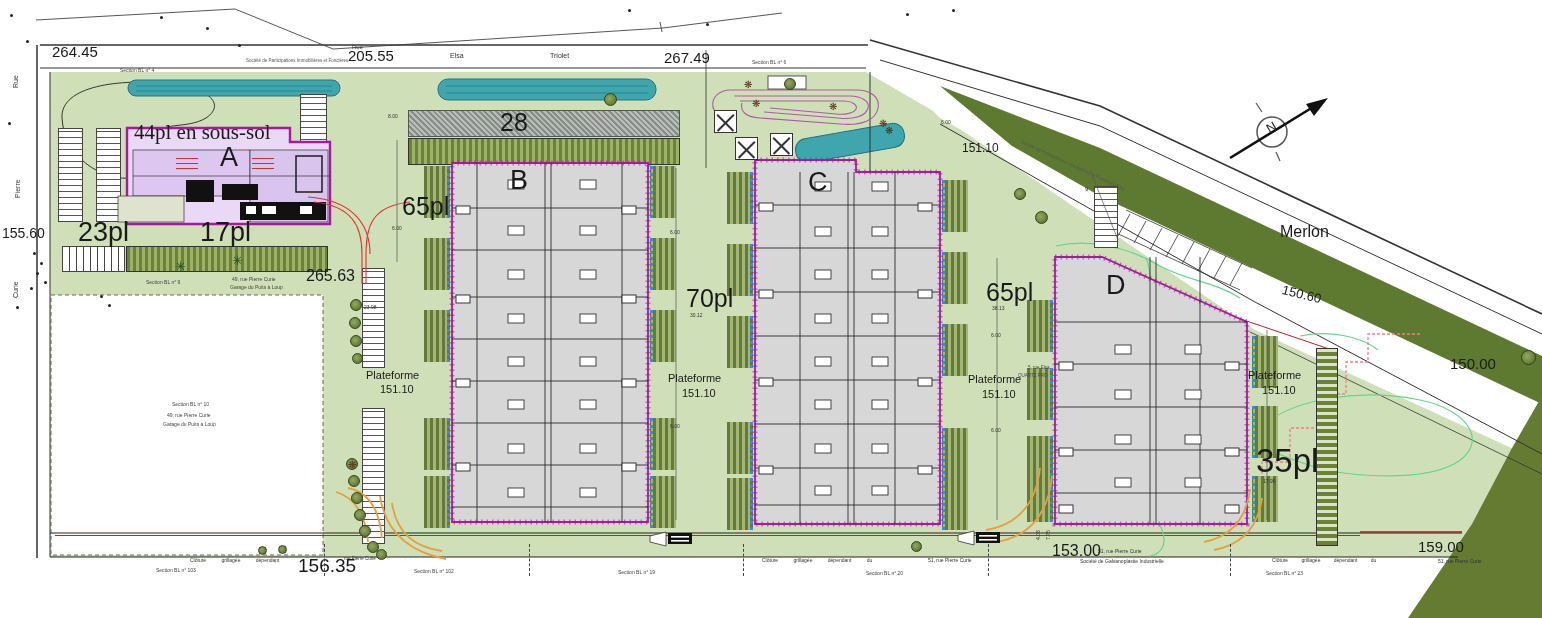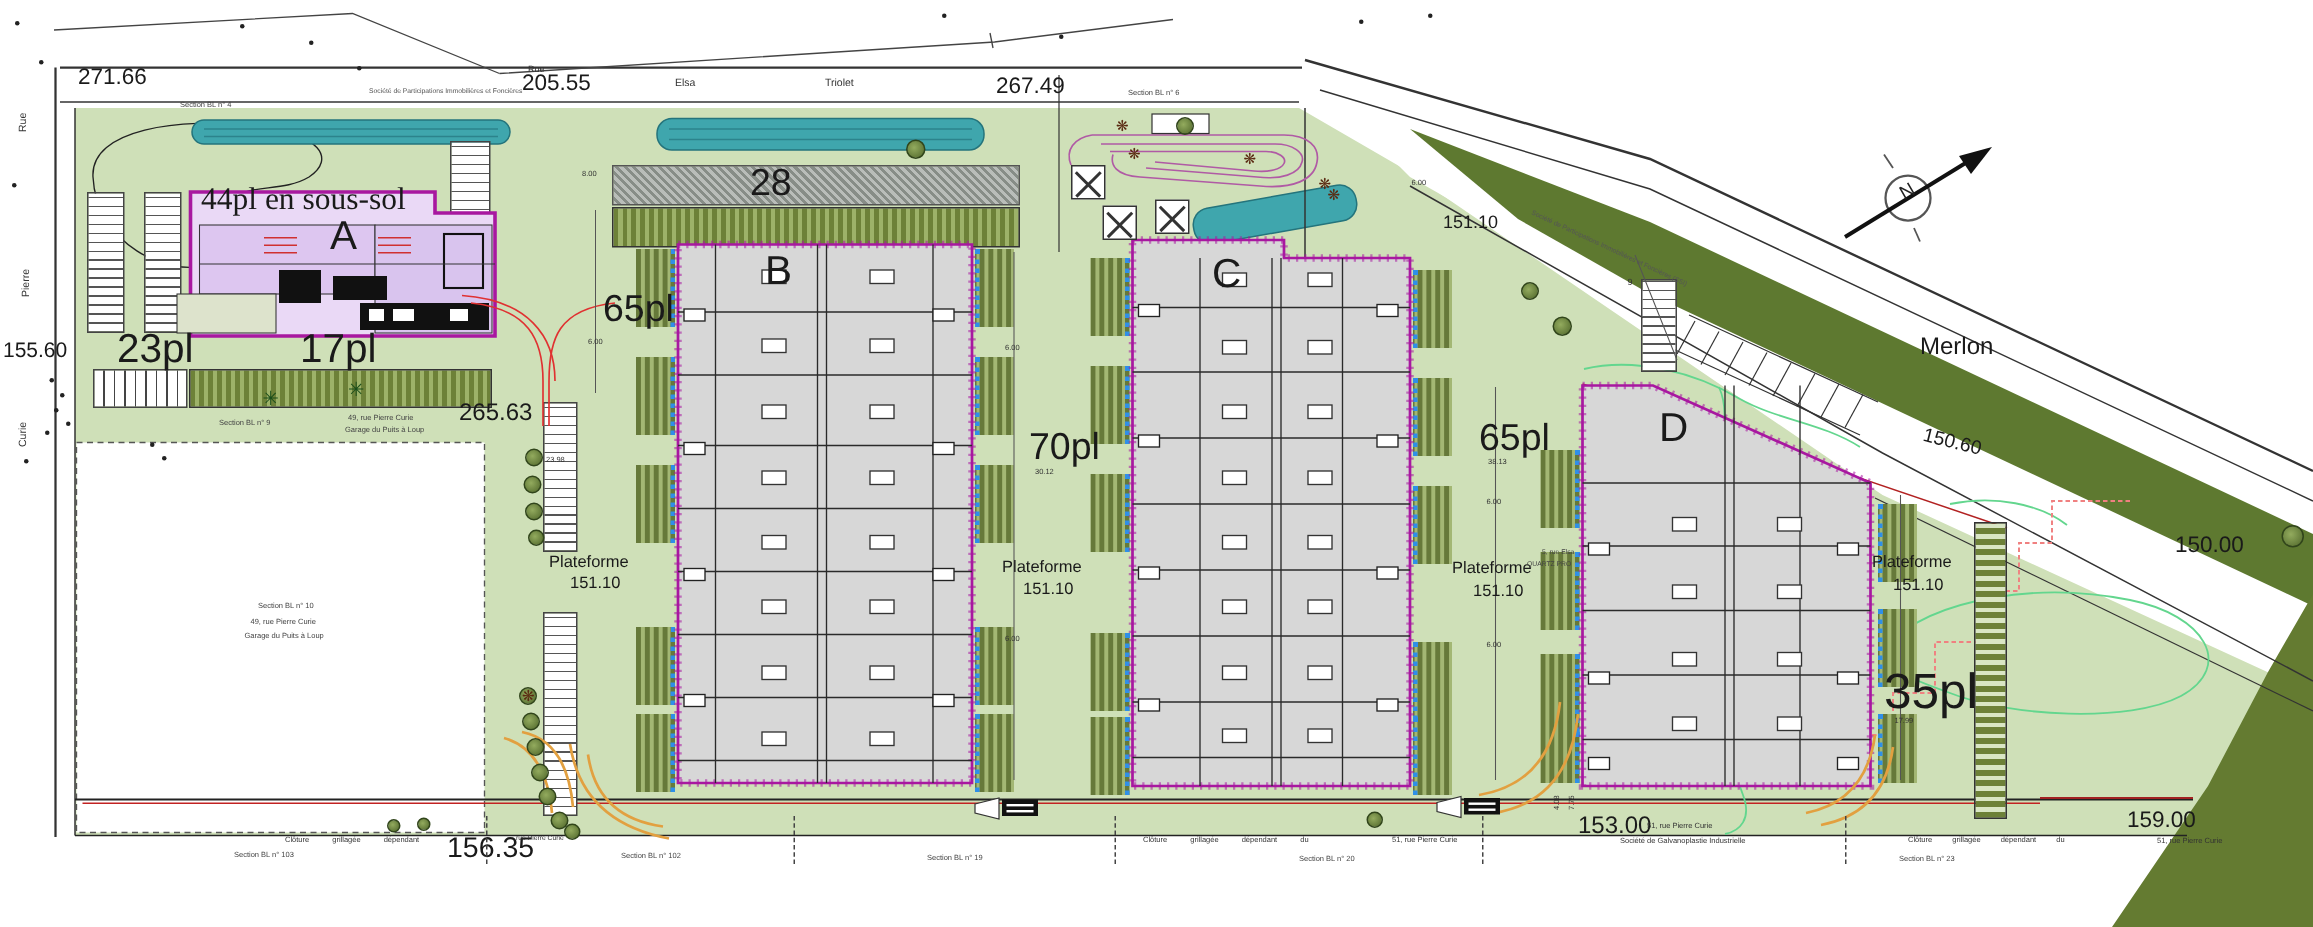--- a/index.html
+++ b/index.html
@@ -291,21 +291,21 @@
     <g stroke="#555" stroke-width="0.7">
       <line x1="676" y1="168" x2="676" y2="520"></line>
       <line x1="997" y1="258" x2="997" y2="520"></line>
       <line x1="397" y1="140" x2="397" y2="262"></line>
       <line x1="1267" y1="330" x2="1267" y2="520"></line>
       <line x1="1090" y1="170" x2="1118" y2="240"></line>
     </g>
   </svg>
 
   <div id="labels">
-      <div class="lbl" style="left: 52px; top: 44px; font-size: 15px;">271.66</div>
+      <div class="lbl" style="left: 52px; top: 44px; font-size: 15px;">264.45</div>
       <div class="lbl" style="left: 348px; top: 48px; font-size: 15px;">205.55</div>
       <div class="lbl" style="left: 664px; top: 50px; font-size: 15px;">267.49</div>
       <div class="lbl" style="left: 962px; top: 142px; font-size: 12px;">151.10</div>
       <div class="lbl" style="left: 2px; top: 226px; font-size: 14px;">155.60</div>
       <div class="lbl" style="left: 306px; top: 268px; font-size: 16px;">265.63</div>
       <div class="lbl" style="left: 1284px; top: 283px; font-size: 13px; transform: rotate(14deg);">150.60</div>
       <div class="lbl" style="left: 1450px; top: 356px; font-size: 15px;">150.00</div>
       <div class="lbl" style="left: 298px; top: 556px; font-size: 19px;">156.35</div>
       <div class="lbl" style="left: 1052px; top: 543px; font-size: 16px;">153.00</div>
       <div class="lbl" style="left: 1418px; top: 539px; font-size: 15px;">159.00</div>

